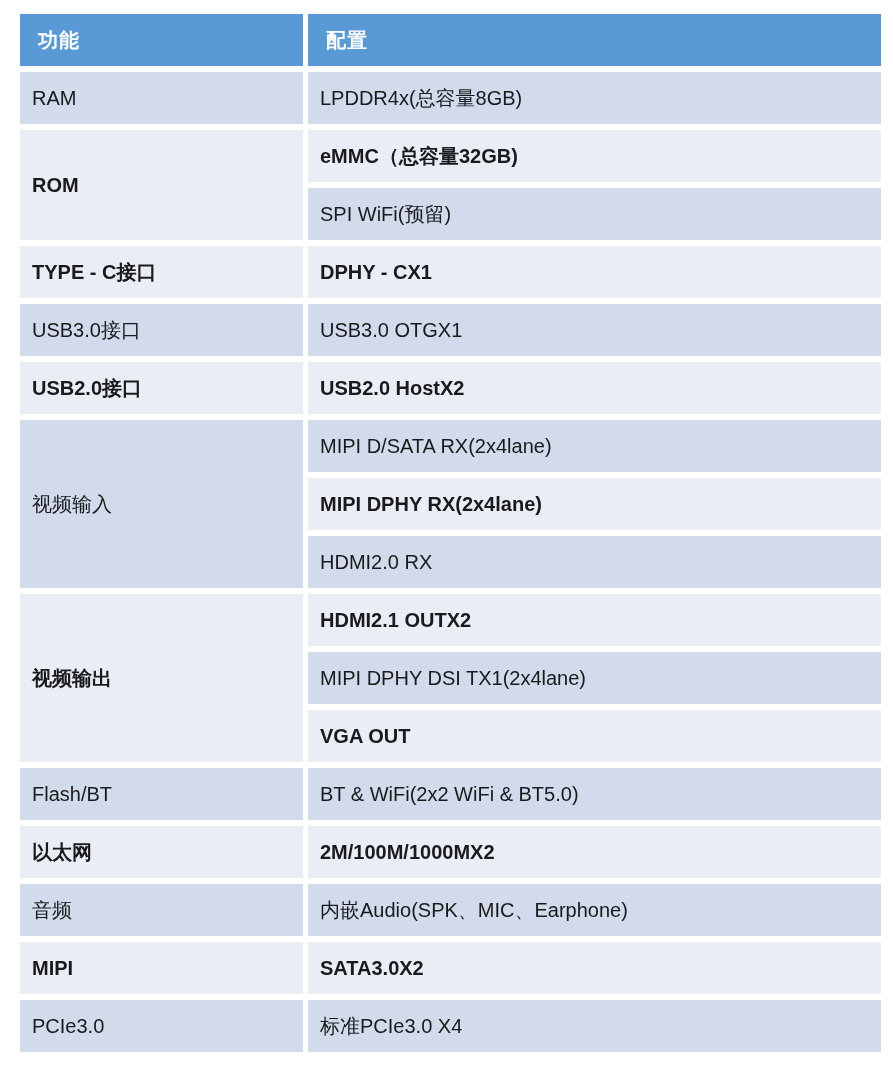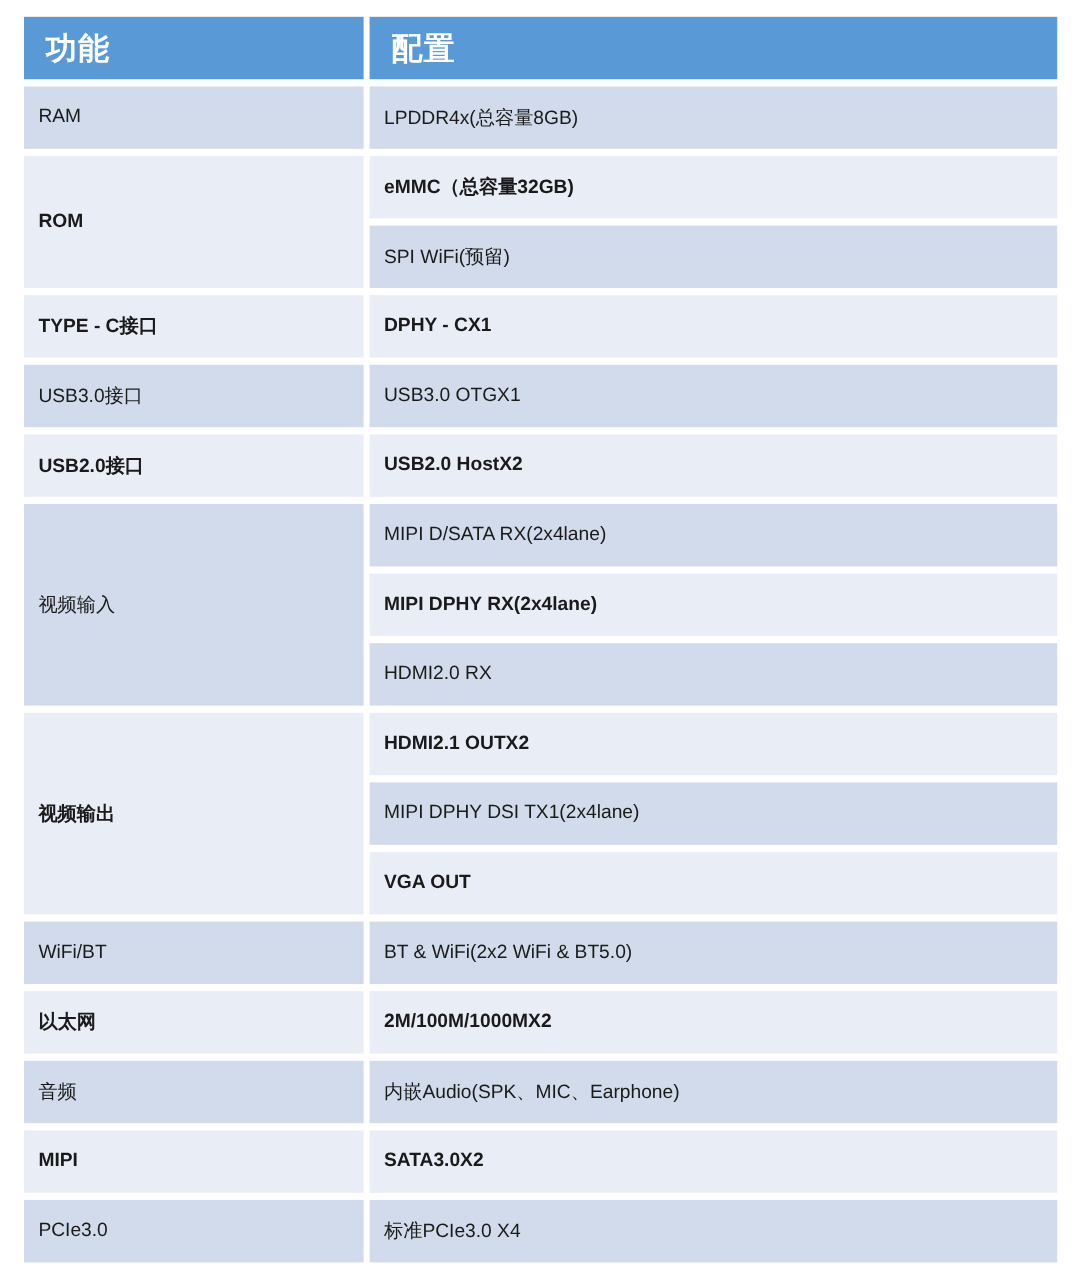--- a/index.html
+++ b/index.html
@@ -33,27 +33,27 @@
     height: 52px;
     padding: 0 18px;
     vertical-align: middle;
     text-align: left;
     white-space: nowrap;
     overflow: hidden;
   }
   th {
     background: var(--header-bg);
     color: var(--header-text);
-    font-size: 26px;
+    font-size: 20px;
     font-weight: bold;
     letter-spacing: 1px;
   }
   td {
     color: var(--body-text);
-    font-size: 16px;
+    font-size: 20px;
     font-weight: 400;
     padding-left: 12px;
   }
   td.dark { background: var(--band-dark); }
   td.light { background: var(--band-light); font-weight: bold; }
 </style>
 </head>
 <body>
 
 <table class="spec-table">
@@ -105,21 +105,21 @@
       <td class="light" rowspan="3">视频输出</td>
       <td class="light">HDMI2.1 OUTX2</td>
     </tr>
     <tr>
       <td class="dark">MIPI DPHY DSI TX1(2x4lane)</td>
     </tr>
     <tr>
       <td class="light">VGA OUT</td>
     </tr>
     <tr>
-      <td class="dark">WiFi/BT</td>
+      <td class="dark">Flash/BT</td>
       <td class="dark">BT &amp; WiFi(2x2 WiFi &amp; BT5.0)</td>
     </tr>
     <tr>
       <td class="light">以太网</td>
       <td class="light">2M/100M/1000MX2</td>
     </tr>
     <tr>
       <td class="dark">音频</td>
       <td class="dark">内嵌Audio(SPK、MIC、Earphone)</td>
     </tr>

